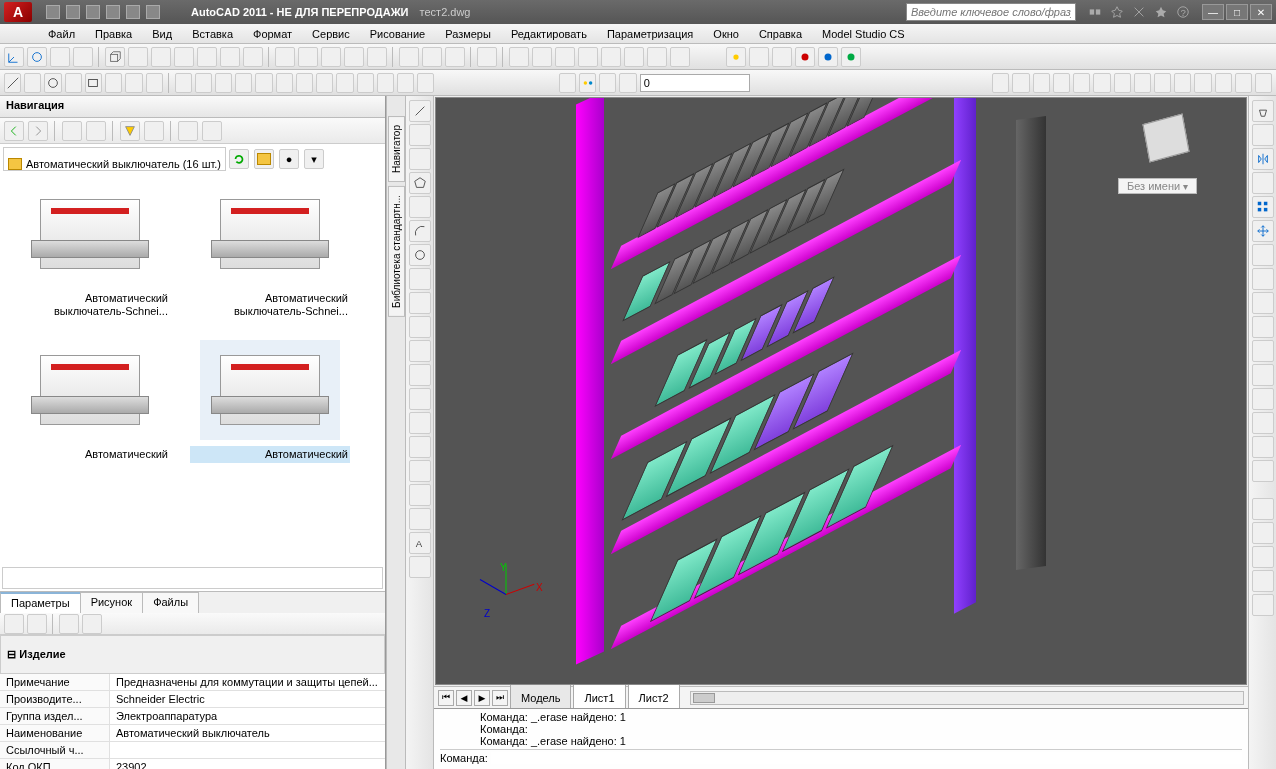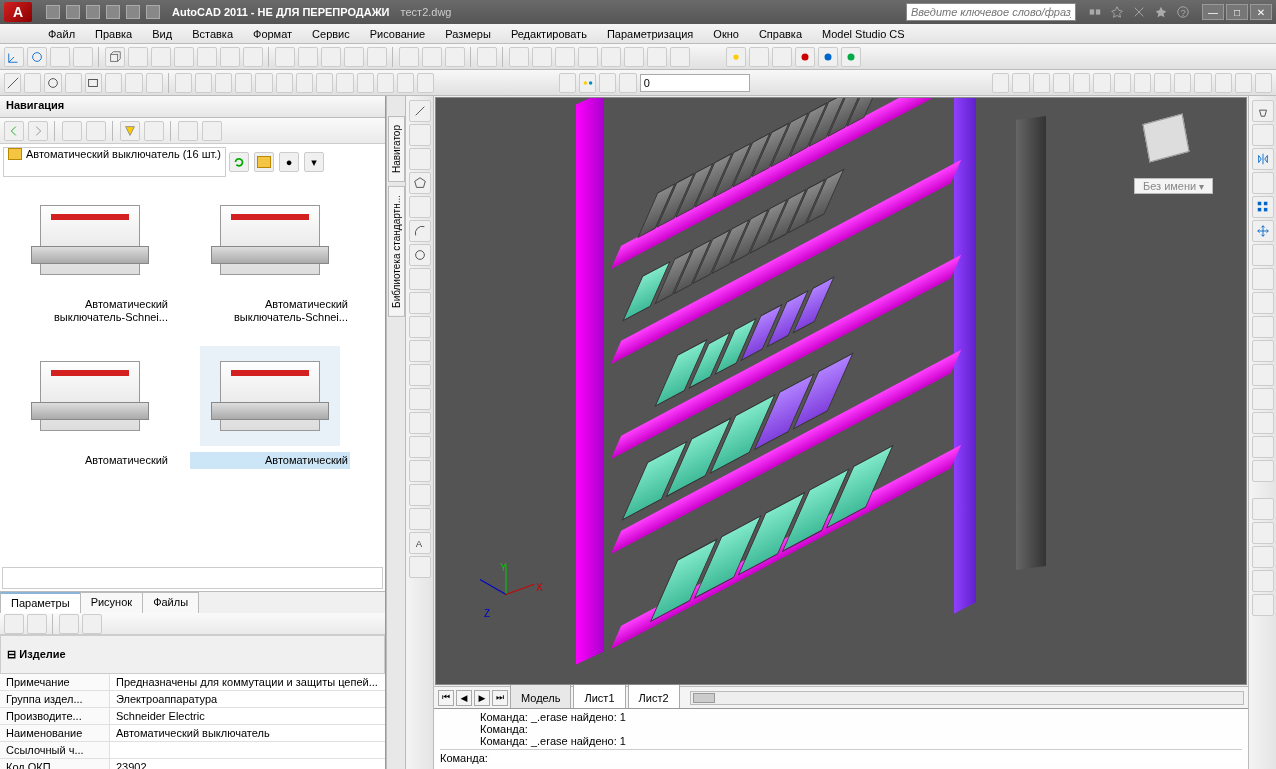--- a/index.html
+++ b/index.html
@@ -3,21 +3,21 @@
 <meta charset="utf-8">
 <style>
 * { margin: 0; padding: 0; box-sizing: border-box; font-family: Tahoma, Arial, sans-serif; font-size: 11px; }
 body { width: 1276px; height: 769px; background: #e0e0e0; overflow: hidden; position: relative; }
 
 
 .titlebar { height: 24px; background: linear-gradient(#6a6a6a, #555555); display: flex; align-items: center; color: #ddd; padding: 0 4px; }
 .app-logo { width: 28px; height: 20px; background: linear-gradient(135deg, #d32020, #8a0000); border-radius: 2px; margin-right: 8px; display:flex; align-items:center; justify-content:center; color:#fff; font-weight:bold; font-size:14px;}
 .title-icons { display: flex; gap: 6px; margin-left: 6px; margin-right: 12px;}
 .tb-sq { width:14px; height:14px; background:#888; border:1px solid #aaa;}
-.title-text { font-weight: bold; color:#fff; }
+.title-text { font-weight: bold; color:#fff;margin-left:19px; }
 .title-text .sub { color:#ccc; font-weight:normal; margin-left: 8px;}
 .search-box { margin-left: auto; }
 .search-box input { width: 170px; height: 18px; background:#fff; border:1px solid #888; font-style: italic; padding: 0 4px; color:#888;}
 .title-right-icons { display:flex; gap:8px; margin:0 12px; align-items:center;}
 .title-right-icons span { width:14px; height:14px; display:inline-block;}
 .window-controls { display:flex; gap:2px;}
 .window-controls div { width:22px; height:16px; background:#777; border:1px solid #999; display:flex; align-items:center; justify-content:center; color:#fff; font-size:10px;}
 
 
 .menubar { height: 20px; background: linear-gradient(#f5f5f5, #e4e4e4); display:flex; align-items:center; padding: 0 40px; gap: 4px; border-bottom:1px solid #bbb;}
@@ -29,21 +29,21 @@
 .tb-sep { width:2px; height:20px; border-left:1px solid #bbb; margin:0 2px;}
 .tb-input { width:40px; height:18px; border:1px solid #aaa; background:#fff; padding:0 3px;}
 
 
 .main { display:flex; height: 680px; }
 
 
 .left-panel { width: 386px; background:#fff; display:flex; flex-direction:column; border-right:1px solid #999;}
 .nav-header { height: 22px; background: linear-gradient(#fafafa, #e6e6e6); border-bottom:1px solid #bbb; padding:3px 6px; font-weight:bold;}
 .nav-toolbar { height: 26px; background: linear-gradient(#fafafa, #eaeaea); border-bottom:1px solid #ccc; display:flex; align-items:center; padding:0 4px; gap:4px;}
-.nav-path { height:30px; background:#fff; border:1px solid #ccc; margin:3px; display:flex; align-items:flex-start; padding:0 4px; gap:4px;}
+.nav-path { height:24px; background:#fff; border:1px solid #ccc; margin:3px; display:flex; align-items:flex-end; padding:0 4px; gap:4px;}
 .folder-ico { width:14px; height:12px; background:#f4c542; border:1px solid #bb8800;}
 .nav-path-row { display:flex; align-items:center;}
 .nav-path-icons { display:flex; gap:5px; margin-right:6px; align-items:center;}
 
 .gallery { flex:1; overflow:auto; padding:10px; display:flex; flex-wrap:wrap; gap:20px; align-content:flex-start;}
 .gallery-item { width:160px; text-align:right;}
 .gallery-thumb { width:140px; height:100px; margin:0 auto 6px; background:#fff; display:flex; align-items:center; justify-content:center; border:1px solid transparent;}
 .gallery-item.selected .gallery-thumb { background:#e8f0f8;}
 .gallery-item.selected .gallery-label { background:#cde6f7;}
 .breaker { width:100px; height:70px; background:linear-gradient(#fff,#ddd); border:1px solid #999; position:relative;}
@@ -70,21 +70,21 @@
 
 
 .draw-tools { width:28px; background:linear-gradient(90deg,#f4f4f4,#e4e4e4); border-right:1px solid #bbb; display:flex; flex-direction:column; padding:4px 0; gap:2px; align-items:center;}
 .draw-tools .tb-btn { width:22px; height:22px;}
 
 
 .viewport-wrap { flex:1; display:flex; flex-direction:column; background:#eee;}
 .viewport { flex:1; background:#545454; position:relative; overflow:hidden; border:1px solid #888; margin:1px;}
 .viewcube { position:absolute; top:10px; right:50px; width:60px; height:60px; }
 .viewcube-face { position:absolute; width:40px; height:40px; background:#ddd; border:1px solid #999; transform:skewY(-15deg) skewX(10deg); top:10px; left:10px;}
-.unnamed-label { position:absolute; top:80px; right:33px; background:#f4f4f4; border:1px solid #bbb; padding:1px 8px; font-size:10px; color:#888;}
+.unnamed-label { position:absolute; top:80px; right:49px; background:#f4f4f4; border:1px solid #bbb; padding:1px 8px; font-size:10px; color:#888;}
 
 
 .cabinet { position:absolute; left:100px; top:0; width:540px; height:560px; }
 .cab-frame-left { position:absolute; left:40px; top:0; width:28px; height:560px; background:linear-gradient(90deg,#ff00ff,#aa00cc); transform:skewY(-25deg);}
 .cab-frame-right { position:absolute; right:100px; top:-30px; width:22px; height:540px; background:linear-gradient(90deg,#9040ff,#6020cc); transform:skewY(-28deg);}
 .din-rail { position:absolute; left:80px; height:18px; background:linear-gradient(#ff40ff,#cc00cc); transform:skewY(-28deg) skewX(-30deg);}
 .components { position:absolute; height:40px; transform:skewY(-28deg) skewX(-30deg);}
 .comp-block { display:inline-block; width:18px; height:35px; background:linear-gradient(#888,#555); margin-right:1px; border:1px solid #333;}
 .comp-green { background:linear-gradient(#7fe8c8,#40bb99);}
 .comp-purple { background:linear-gradient(#b080ff,#8040dd);}
@@ -412,26 +412,26 @@
       <div class="tb-btn"></div>
       <div class="tb-btn"></div>
     </div>
     <div class="props-grid">
       <div class="props-section">⊟ <span>Изделие</span></div>
       <div class="props-row">
           <div class="k">Примечание</div>
           <div class="v">Предназначены для коммутации и  защиты цепей...</div>
         </div>
       <div class="props-row">
+          <div class="k">Производите...</div>
+          <div class="v">Schneider Electric</div>
+        </div>
+      <div class="props-row">
           <div class="k">Группа издел...</div>
           <div class="v">Электроаппаратура</div>
-        </div>
-      <div class="props-row">
-          <div class="k">Производите...</div>
-          <div class="v">Schneider Electric</div>
         </div>
       <div class="props-row">
           <div class="k">Наименование</div>
           <div class="v">Автоматический выключатель</div>
         </div>
       <div class="props-row">
           <div class="k">Ссылочный ч...</div>
           <div class="v"></div>
         </div>
       <div class="props-row">

